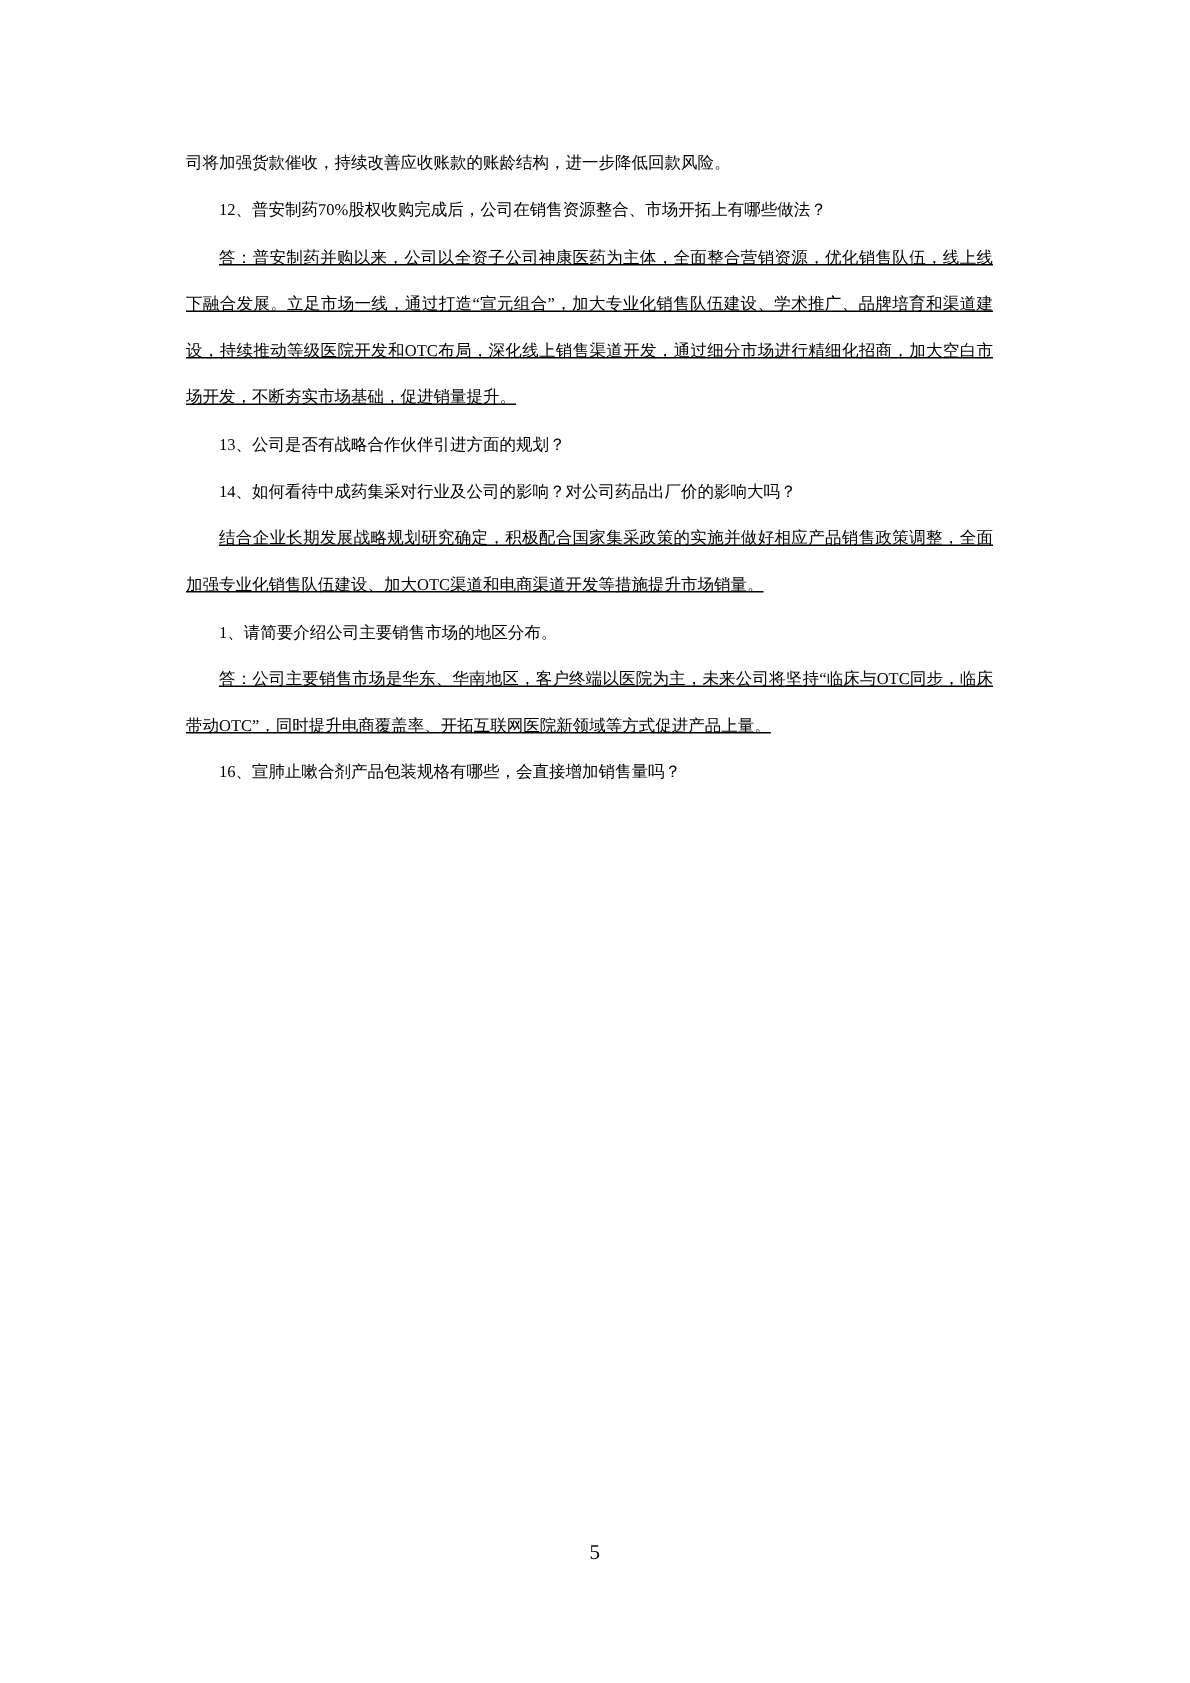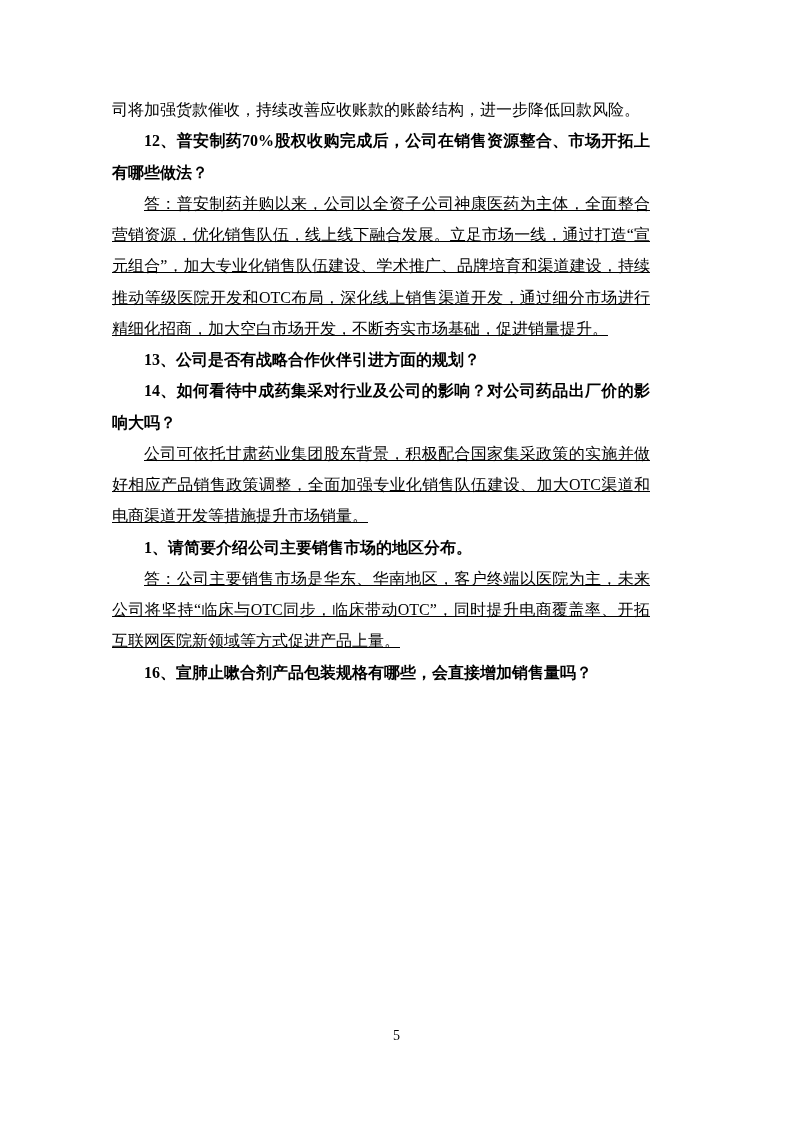--- a/index.html
+++ b/index.html
@@ -11,37 +11,37 @@
     position: relative;
     width: 793px;
     height: 1122px;
     background: #ffffff;
     overflow: hidden;
     font-family: "Liberation Serif", "DejaVu Serif", serif;
     color: #000000;
   }
   .content {
     position: absolute;
-    left: 112px;
+    left: 124px;
     top: 94px;
     width: 538px;
-    font-size: 16px;
+    font-size: 11px;
     line-height: 31.25px;
     text-align: justify;
     text-justify: inter-ideograph;
   }
   .content p.block {
     margin: 0;
     padding: 0;
   }
   .content p.continuation {
     text-indent: 0;
   }
   .content p.question {
-    font-weight: bold;
+    font-weight: normal;
     text-indent: 2em;
   }
   .content p.answer {
     text-indent: 2em;
     text-decoration: underline;
   }
   .footer {
     position: absolute;
     top: 1029px;
     left: 0;
@@ -54,21 +54,21 @@
 </head>
 <body>
 
 <div class="page">
   <div class="content">
       <p class="block continuation">司将加强货款催收，持续改善应收账款的账龄结构，进一步降低回款风险。</p>
       <p class="block question">12、普安制药70%股权收购完成后，公司在销售资源整合、市场开拓上有哪些做法？</p>
       <p class="block answer">答：普安制药并购以来，公司以全资子公司神康医药为主体，全面整合营销资源，优化销售队伍，线上线下融合发展。立足市场一线，通过打造“宣元组合”，加大专业化销售队伍建设、学术推广、品牌培育和渠道建设，持续推动等级医院开发和OTC布局，深化线上销售渠道开发，通过细分市场进行精细化招商，加大空白市场开发，不断夯实市场基础，促进销量提升。</p>
       <p class="block question">13、公司是否有战略合作伙伴引进方面的规划？</p>
       <p class="block question">14、如何看待中成药集采对行业及公司的影响？对公司药品出厂价的影响大吗？</p>
-      <p class="block answer">公司可依托甘肃药业集团股东背景，积极配合国家集采政策的实施并做好相应产品销售政策调整，全面加强专业化销售队伍建设、加大OTC渠道和电商渠道开发等措施提升市场销量。</p>
+      <p class="block answer">结合企业长期发展战略规划研究确定，积极配合国家集采政策的实施并做好相应产品销售政策调整，全面加强专业化销售队伍建设、加大OTC渠道和电商渠道开发等措施提升市场销量。</p>
       <p class="block question">1、请简要介绍公司主要销售市场的地区分布。</p>
       <p class="block answer">答：公司主要销售市场是华东、华南地区，客户终端以医院为主，未来公司将坚持“临床与OTC同步，临床带动OTC”，同时提升电商覆盖率、开拓互联网医院新领域等方式促进产品上量。</p>
       <p class="block question">16、宣肺止嗽合剂产品包装规格有哪些，会直接增加销售量吗？</p>
     </div>
   <div class="footer">
     <span>5</span>
   </div>
 </div>
 
 </body></html>

